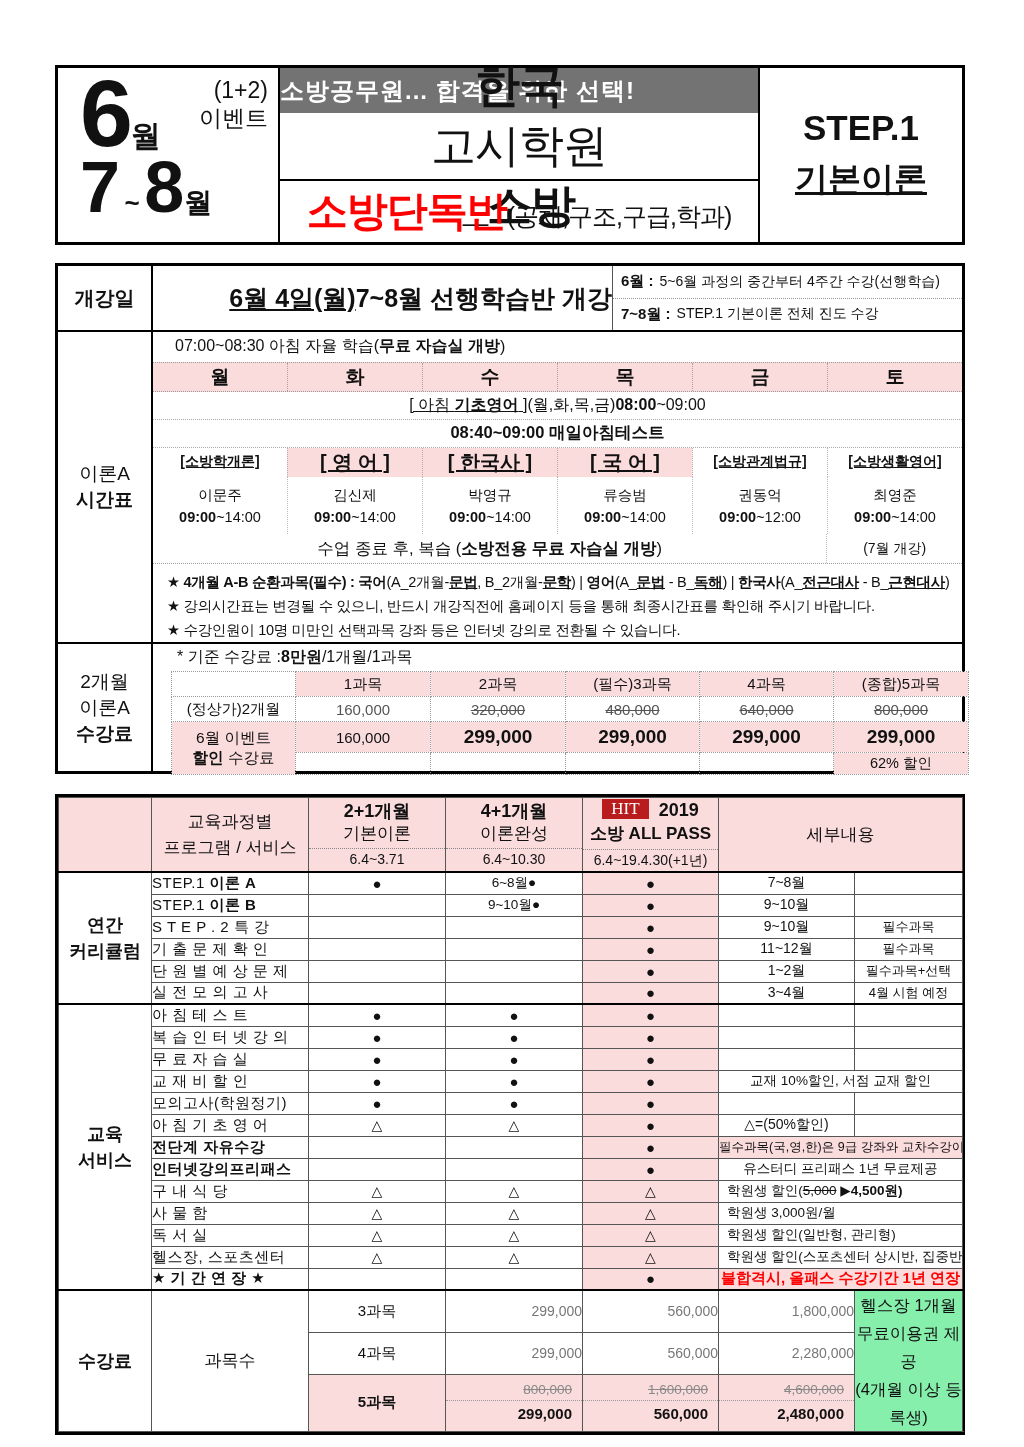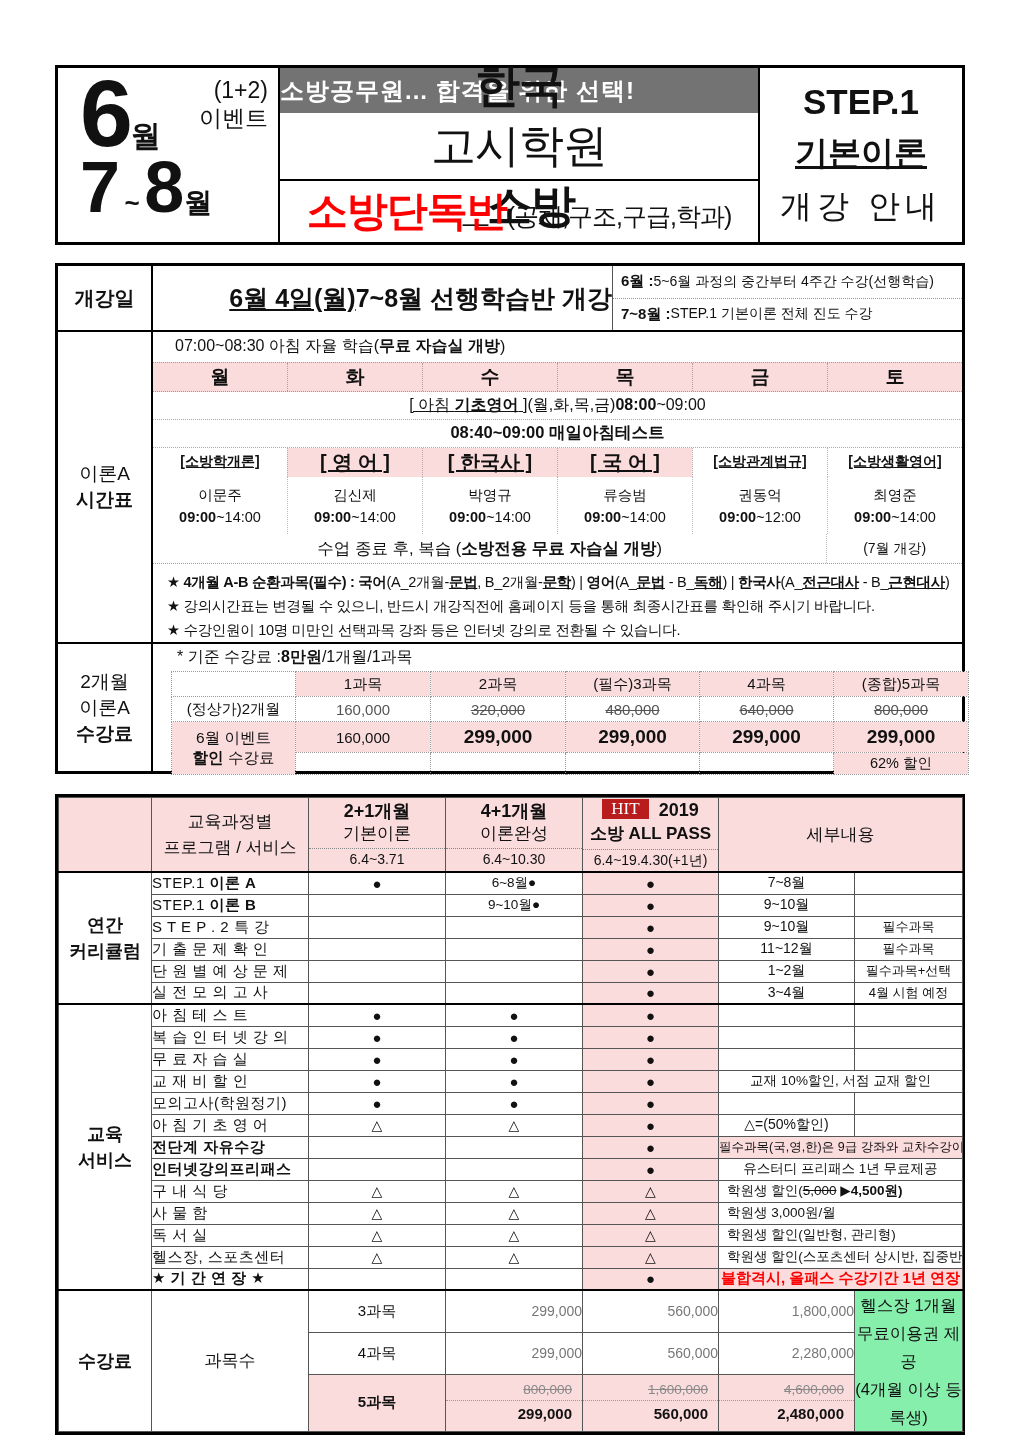--- a/index.html
+++ b/index.html
@@ -29,21 +29,21 @@
   .b1-right{flex:1;display:flex;flex-direction:column;align-items:center;justify-content:center;gap:9px;}
   .step1{font-size:35px;font-weight:bold;}
   .step2{font-size:33px;font-weight:bold;text-decoration:underline;}
   .step3{font-size:32px;letter-spacing:5px;}
   
   .box2{margin-top:18px;border:3px solid #000;box-sizing:border-box;}
   .row-open{display:flex;height:64px;border-bottom:2px solid #000;}
   .lab-col{width:95px;border-right:2px solid #000;box-sizing:border-box;display:flex;flex-direction:column;align-items:center;justify-content:center;font-size:19px;line-height:26px;flex:none;}
   .open-main{width:460px;display:flex;align-items:center;justify-content:flex-end;font-size:25px;font-weight:bold;border-right:1px solid #555;box-sizing:border-box;white-space:nowrap;}
   .open-notes{flex:1;display:flex;flex-direction:column;}
-  .open-note{flex:1;display:flex;align-items:center;padding-left:8px;font-size:14px;white-space:nowrap;}
+  .open-note{flex:1;display:flex;align-items:center;padding-left:8px;font-size:14px;white-space:nowrap;gap:6px;}
   .open-note+.open-note{border-top:1px dotted #999;}
   .open-note .b{font-size:15px;}
   .row-tt{display:flex;height:310px;border-bottom:2px solid #000;}
   .tt{flex:1;display:flex;flex-direction:column;font-size:16px;}
   .tt-morning{height:30px;display:flex;align-items:center;padding-left:22px;}
   .tt-days{height:28px;display:flex;background:#fbdcdc;border-top:1px dotted #999;border-bottom:1px dotted #999;}
   .tt-days div{flex:1;text-align:center;line-height:27px;font-size:19px;font-weight:bold;border-left:1px dotted #b99;}
   .tt-days div:first-child{border-left:none;}
   .tt-line{height:27px;display:flex;align-items:center;justify-content:center;}
   .tt-line+.tt-line{border-top:1px dotted #aaa;}
@@ -131,21 +131,20 @@
           <span class="b">_소방</span>
         </div>
       <div class="classrow">
           <span class="classred">소방단독반</span>
           <span class="classparen">(공채,구조,구급,학과)</span>
         </div>
     </div>
     <div class="b1-right">
       <div class="step1">STEP.1</div>
       <div class="step2">기본이론</div>
-      <div class="step3">개강 안내</div>
     </div>
   </div>
 
   <div class="box2">
 
     <div class="row-open">
       <div class="lab-col" style="font-weight:bold;font-size:20px;">개강일</div>
       <div class="open-main">
           <span class="u">6월 4일(월)</span>
           <span> 7~8월 선행학습반 개강</span>

